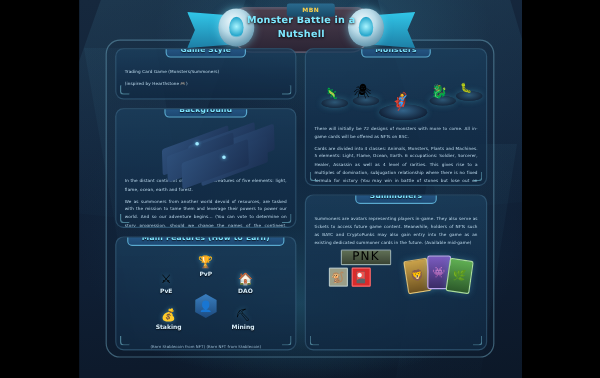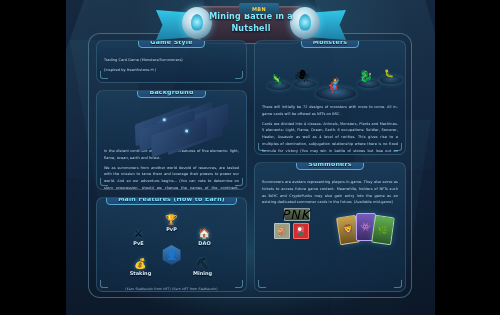--- a/index.html
+++ b/index.html
@@ -197,22 +197,22 @@
     margin-top: 4px;
     height: 42px;
   }
   .avatar {
     position:absolute;
     border: 1px solid rgba(200,225,240,.55);
     border-radius: 1px;
     display:flex; align-items:center; justify-content:center;
     font-size: 9px;
   }
-  .av1 { left:22px; top:-2px; width:26px; height:13px;
-         background:linear-gradient(180deg,#5f6f55,#3a4434); font-size:13px; letter-spacing:1px;font-style:italic;}
+  .av1 { left:22px; top:-2px; width:42px; height:13px;
+         background:linear-gradient(180deg,#5f6f55,#3a4434); font-size:10px; letter-spacing:1px;}
   .av2 { left:12px; top:13px; width:16px; height:16px; background:#9c9f88; }
   .av3 { left:31px; top:13px; width:16px; height:16px; background:#d92b2b; border-color:#ff6a6a; }
   .card {
     position:absolute; width:20px; height:28px; border-radius:2px;
     border:1px solid rgba(235,210,140,.75);
     display:flex; align-items:center; justify-content:center;
     font-size:9px;
     box-shadow: 0 0 6px rgba(90,190,230,.30);
   }
   .c1 { left:76px; top:6px; transform: rotate(-9deg);
@@ -282,21 +282,21 @@
   </div>
 
   <div id="frame"></div>
 
   <div id="banner">
     <div class="ribbon left"></div>
     <div class="ribbon right"></div>
     <div class="plate"></div>
     <div class="orb left"></div>
     <div class="orb right"></div>
-    <div class="title">Mining Battle in a Nutshell</div>
+    <div class="title">Monster Battle in a Nutshell</div>
     <div id="logo">MBN</div>
   </div>
 
   <div id="cols">
 
     <div class="col left">
 
       <div class="panel" id="panel-gamestyle">
         <div class="badge-wrap">
           <div class="badge">Game Style</div>

